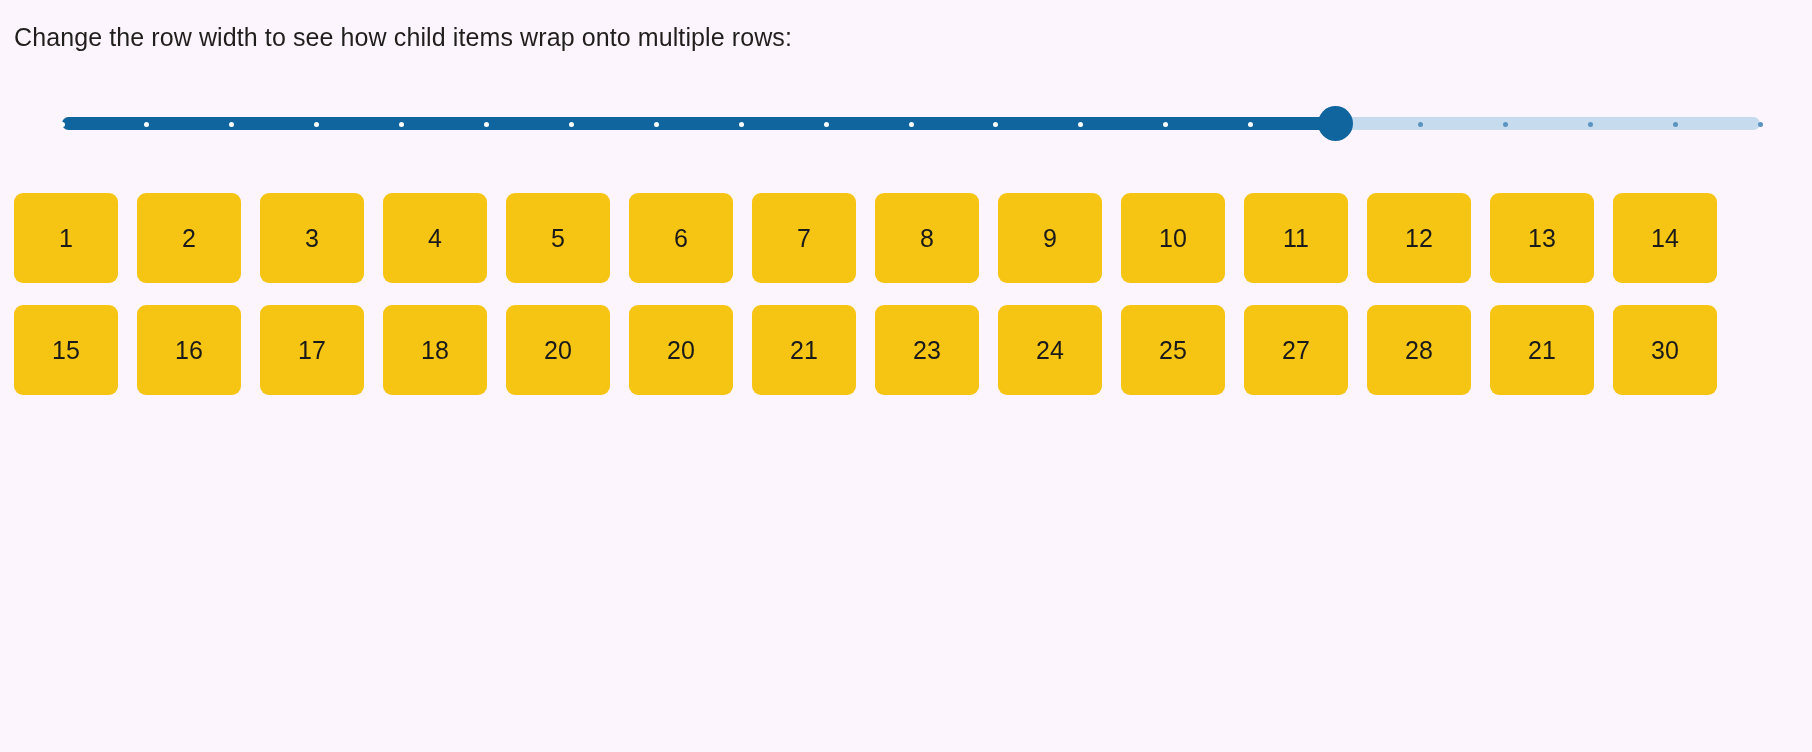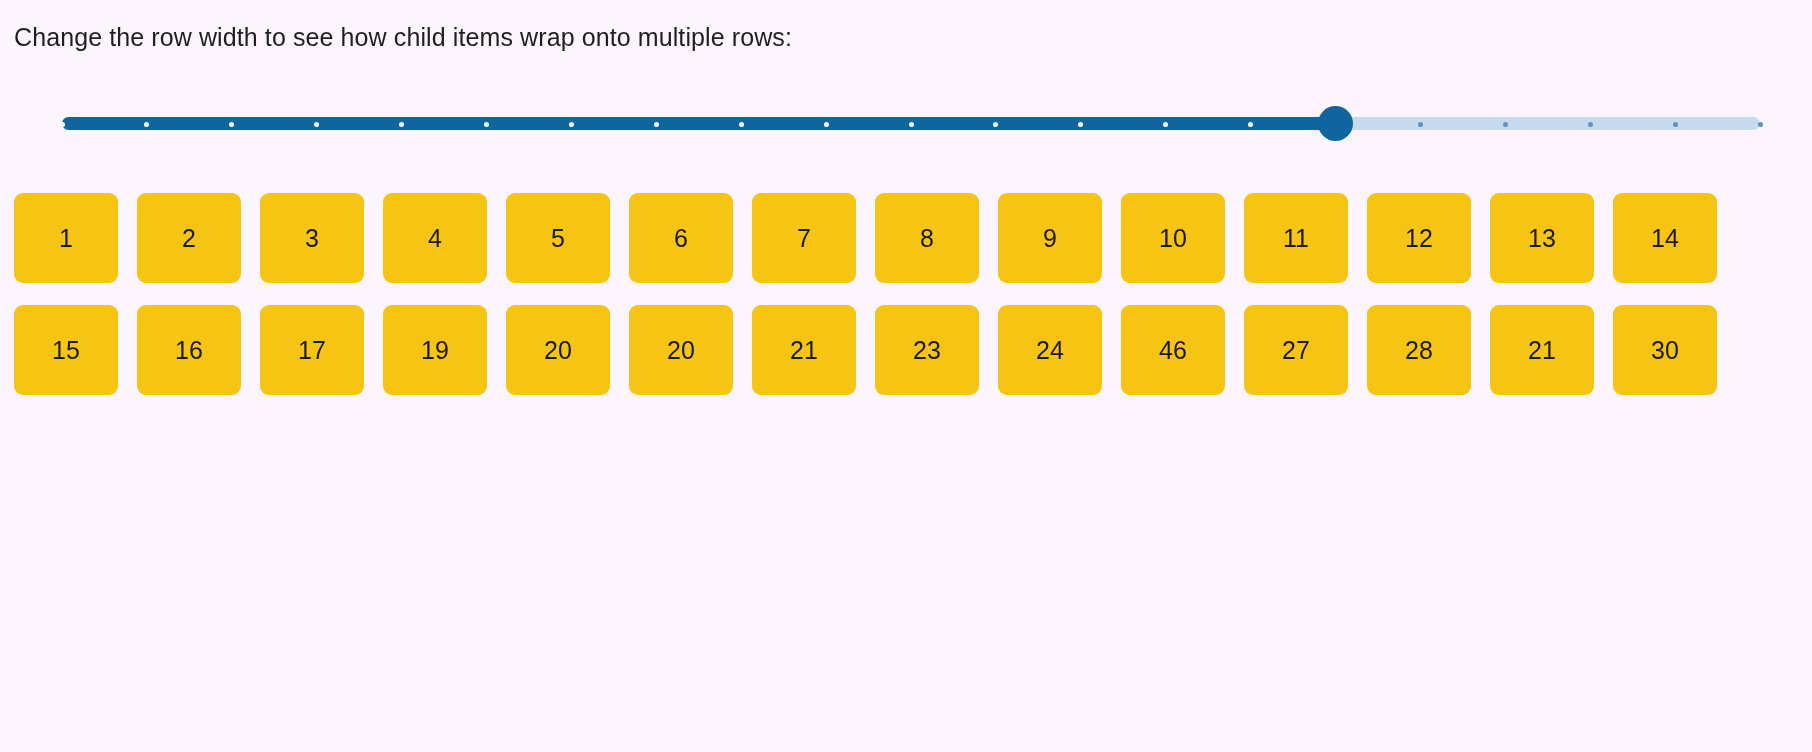--- a/index.html
+++ b/index.html
@@ -167,26 +167,26 @@
       <div class="tile">8</div>
       <div class="tile">9</div>
       <div class="tile">10</div>
       <div class="tile">11</div>
       <div class="tile">12</div>
       <div class="tile">13</div>
       <div class="tile">14</div>
       <div class="tile">15</div>
       <div class="tile">16</div>
       <div class="tile">17</div>
-      <div class="tile">19</div>
+      <div class="tile">18</div>
       <div class="tile">20</div>
       <div class="tile">20</div>
       <div class="tile">21</div>
       <div class="tile">23</div>
       <div class="tile">24</div>
-      <div class="tile">46</div>
+      <div class="tile">25</div>
       <div class="tile">27</div>
       <div class="tile">28</div>
       <div class="tile">21</div>
       <div class="tile">30</div>
     </div>
 
 </div>
 
 </body></html>

